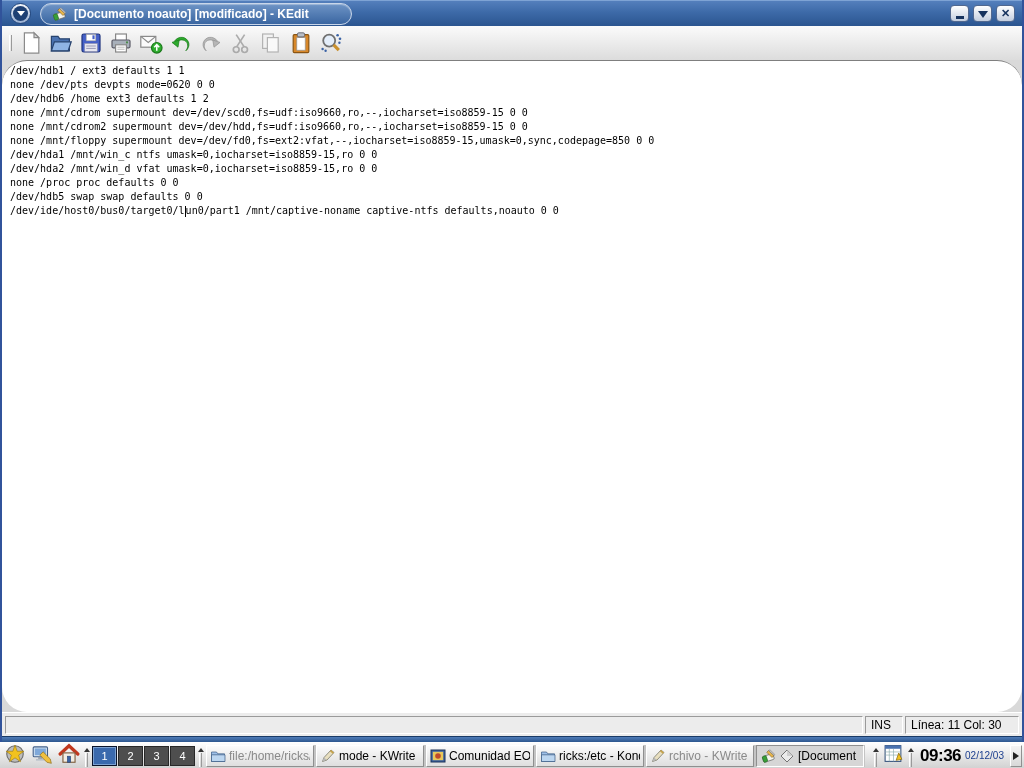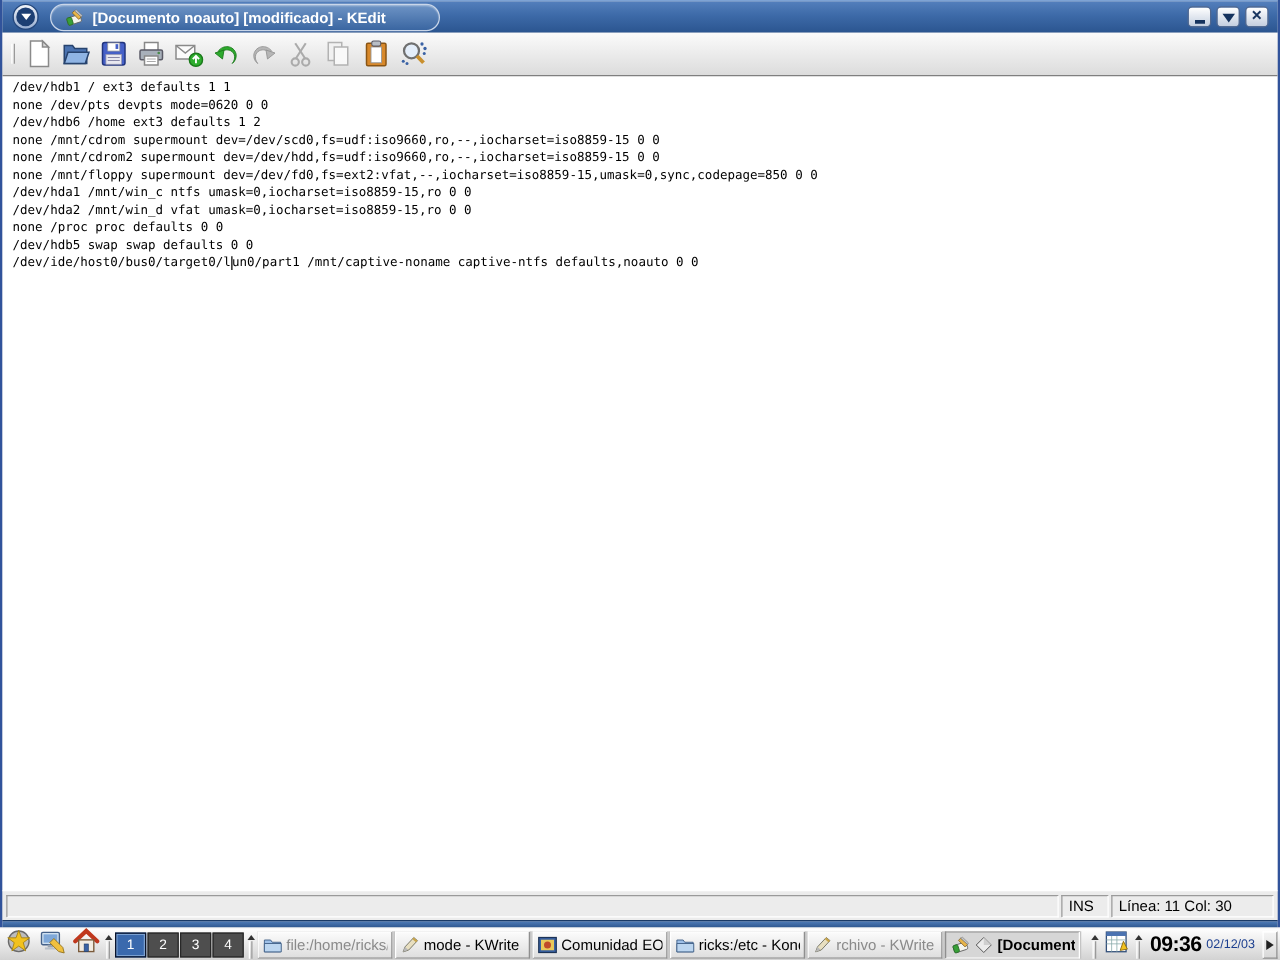--- a/index.html
+++ b/index.html
@@ -41,32 +41,32 @@
   
   .toolbar { height:34px; flex:0 0 34px; background:linear-gradient(#fbfbfb,#dcdcdc);
              display:flex; align-items:center; padding-left:3px; }
   .tool-btn { width:30px; height:30px; display:flex; align-items:center; justify-content:center; }
   .tool-btn svg { width:24px; height:24px; }
   .tool-btn.disabled { opacity:.95; }
 
   
   .editor { flex:1 1 auto; background:#fff; border-top:1px solid #7f7f7f;
             font-family:"DejaVu Sans Mono", monospace; font-size:10px; line-height:14px;
-            padding:3px 0 0 8px; white-space:pre; overflow:hidden; color:#000; }
+            padding:3px 0 0 8px; white-space:pre; overflow:hidden; color:#000;border-radius:25px; }
   .ed-line { height:14px; }
   .caret { display:inline-block; width:1px; height:11px; background:#000; vertical-align:middle; }
 
   
   .statusbar { height:24px; flex:0 0 24px; background:#ececec; border-top:1px solid #ffffff;
                display:flex; align-items:center; padding:0 3px; gap:2px; font-size:12px; }
   .sb-panel { height:18px; border:1px solid; border-color:#9a9a9a #ffffff #ffffff #9a9a9a;
               display:flex; align-items:center; padding:0 5px; background:#ececec; }
   .sb-main { flex:1; }
   .sb-ins { width:38px; }
-  .sb-pos { width:130px; }
+  .sb-pos { width:114px; }
 
   .window-bottom { height:6px; flex:0 0 6px; background:linear-gradient(#4f7cb8,#2e578f); border-top:1px solid #1a3a66; }
 
   
   .taskbar { position:absolute; left:0; bottom:0; width:1024px; height:26px;
              background:linear-gradient(#fefefe,#d2d2d2); border-top:1px solid #ffffff;
              display:flex; align-items:center; padding:0 2px; gap:2px; }
   .panel-icon { width:25px; height:24px; display:flex; align-items:center; justify-content:center; }
   .panel-icon svg { width:22px; height:22px; }
   .applet-handle { width:7px; height:22px; display:flex; flex-direction:column; align-items:center; }
@@ -76,21 +76,21 @@
   .desk { width:25px; height:20px; background:#4e4e4e; border:1px solid #282828; color:#fff;
           font-size:11px; display:flex; align-items:center; justify-content:center; }
   .desk.active { background:#3a69ad; border:1px solid #09132b; box-shadow:inset 0 0 0 1px #7ba0d0; }
   .tasks { display:flex; gap:2px; flex:1; overflow:hidden; }
   .task { width:108px; min-width:0; height:22px; background:linear-gradient(#fbfbfb,#dedede);
           border:1px solid; border-color:#ffffff #8f8f8f #8f8f8f #ffffff; outline:1px solid #c4c4c4;
           display:flex; align-items:center; gap:3px; padding:0 3px; font-size:12px;
           white-space:nowrap; overflow:hidden; color:#000; }
   .task svg { width:16px; height:16px; flex:0 0 16px; }
   .task.minimized { color:#8a8a8a; }
-  .task.active { border-color:#8f8f8f #ffffff #ffffff #8f8f8f; background:#d6d6d6; font-weight:bold; }
+  .task.active { border-color:#8f8f8f #ffffff #ffffff #8f8f8f; background:#d6d6d6; font-weight:normal; }
   .task .lbl { overflow:hidden; text-overflow:clip; }
   .tray-icon { width:24px; height:24px; display:flex; align-items:center; justify-content:center; }
   .tray-icon svg { width:21px; height:21px; }
   .clock { display:flex; align-items:center; gap:4px; padding:0 4px; }
   .clock .time { font-size:17px; font-weight:bold; color:#000; letter-spacing:-0.5px;text-align:center; }
   .clock .date { font-size:10px; color:#1c3f8f; }
   .hide-btn { width:12px; height:22px; display:flex; align-items:center; justify-content:center;
               background:linear-gradient(#f4f4f4,#d8d8d8); border:1px solid; border-color:#fff #909090 #909090 #fff; }
   .hide-btn .tri-right { width:0; height:0; border:4px solid transparent; border-left:6px solid #222; margin-left:3px; }
 </style>

